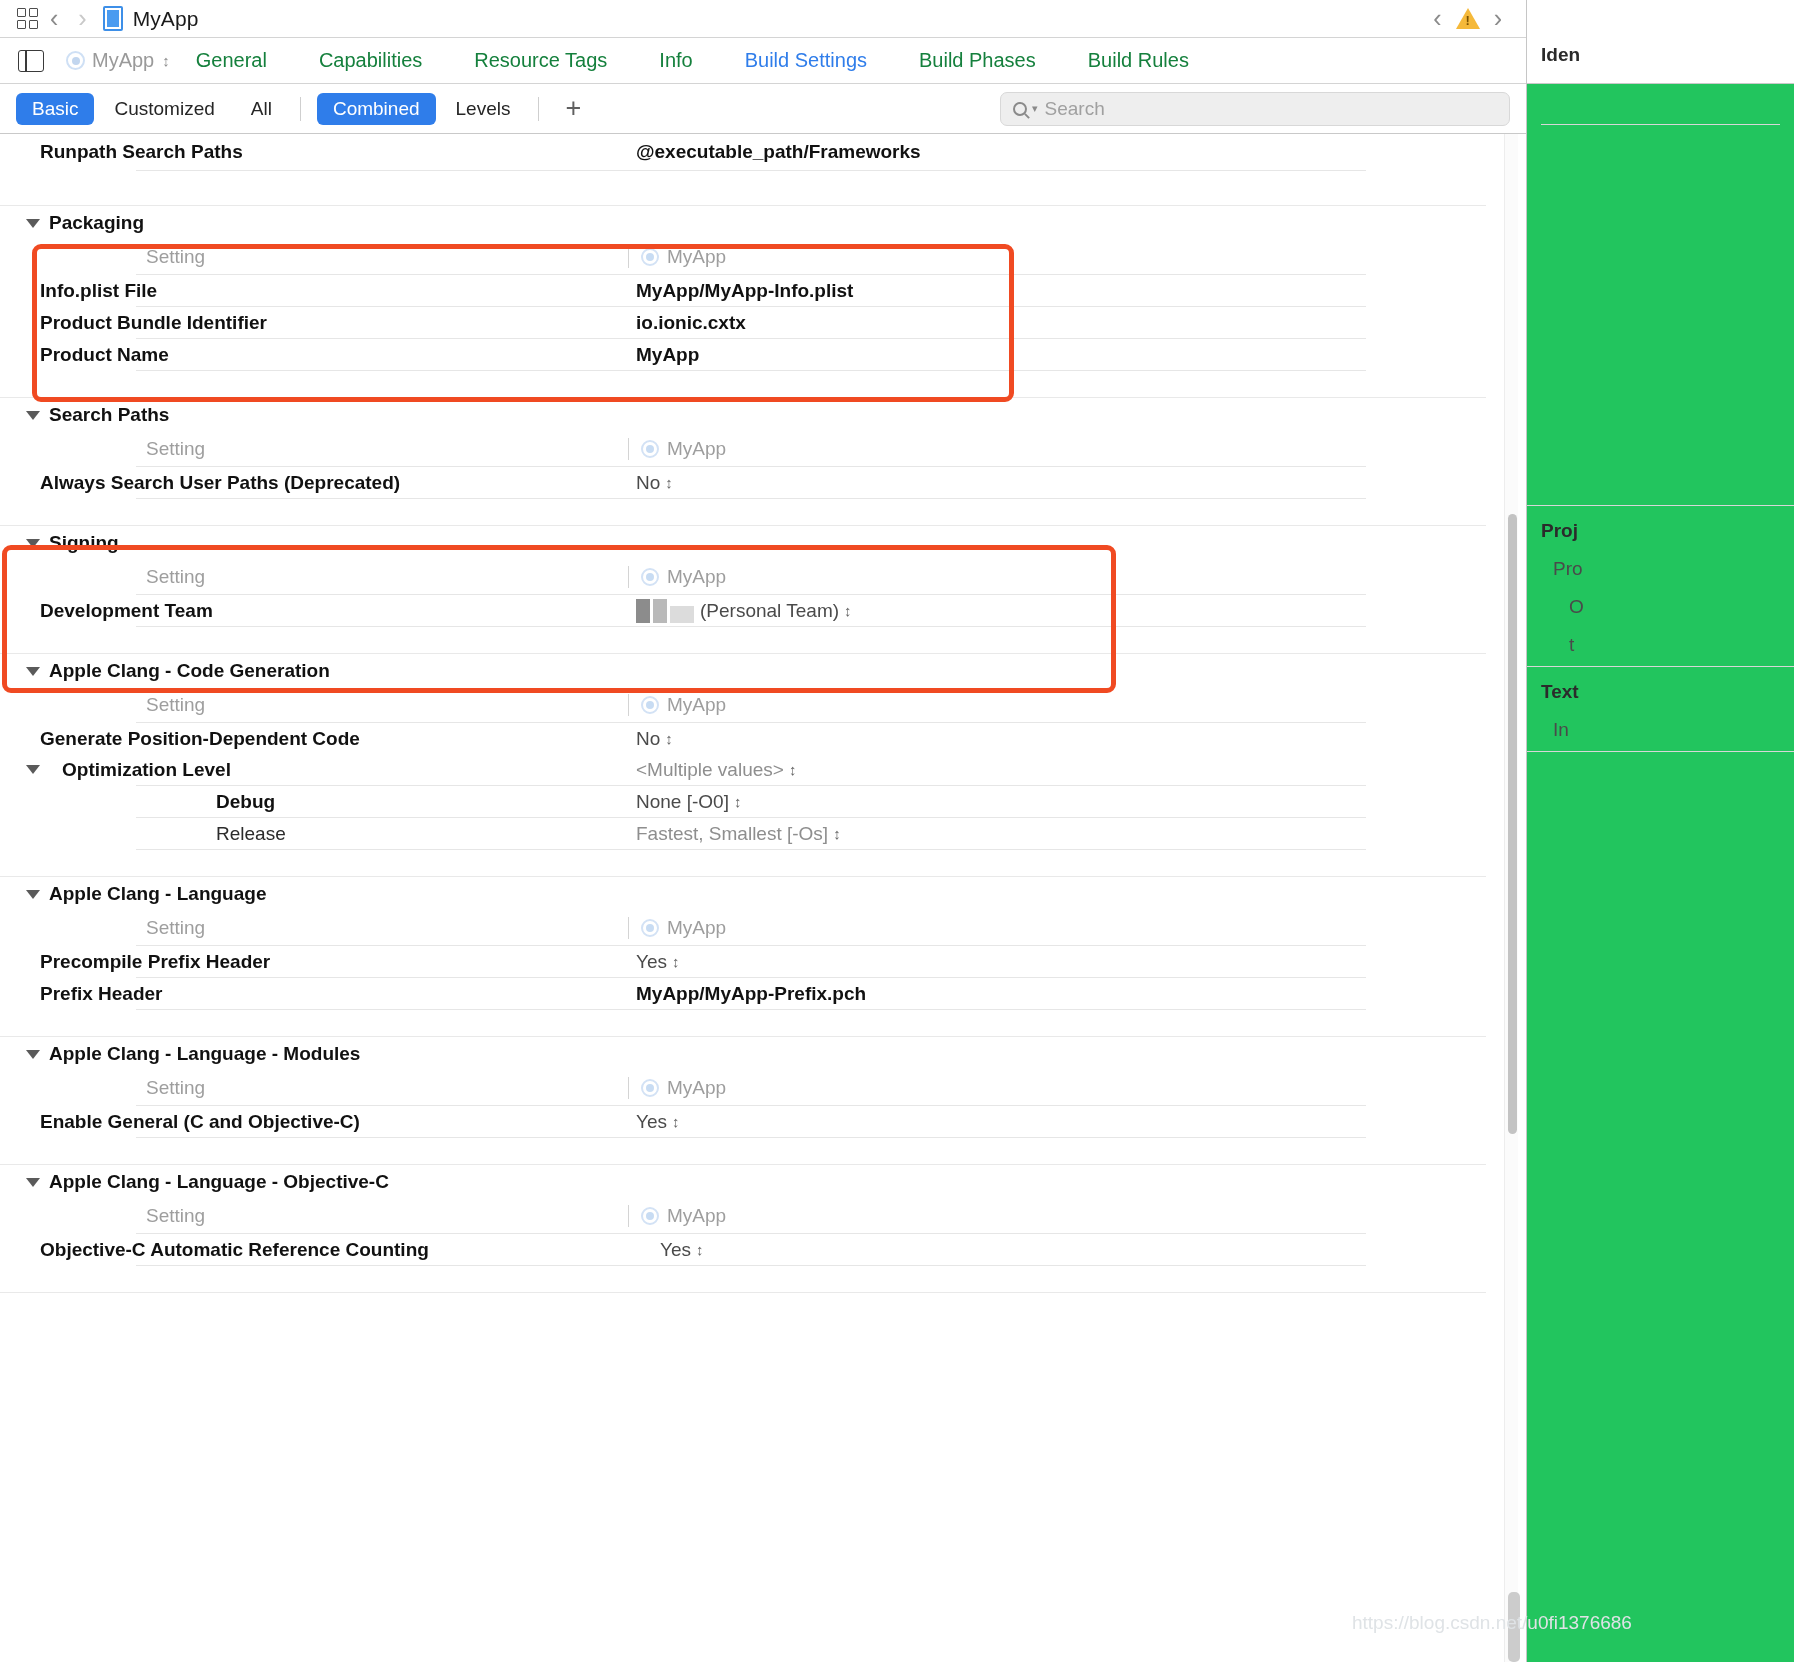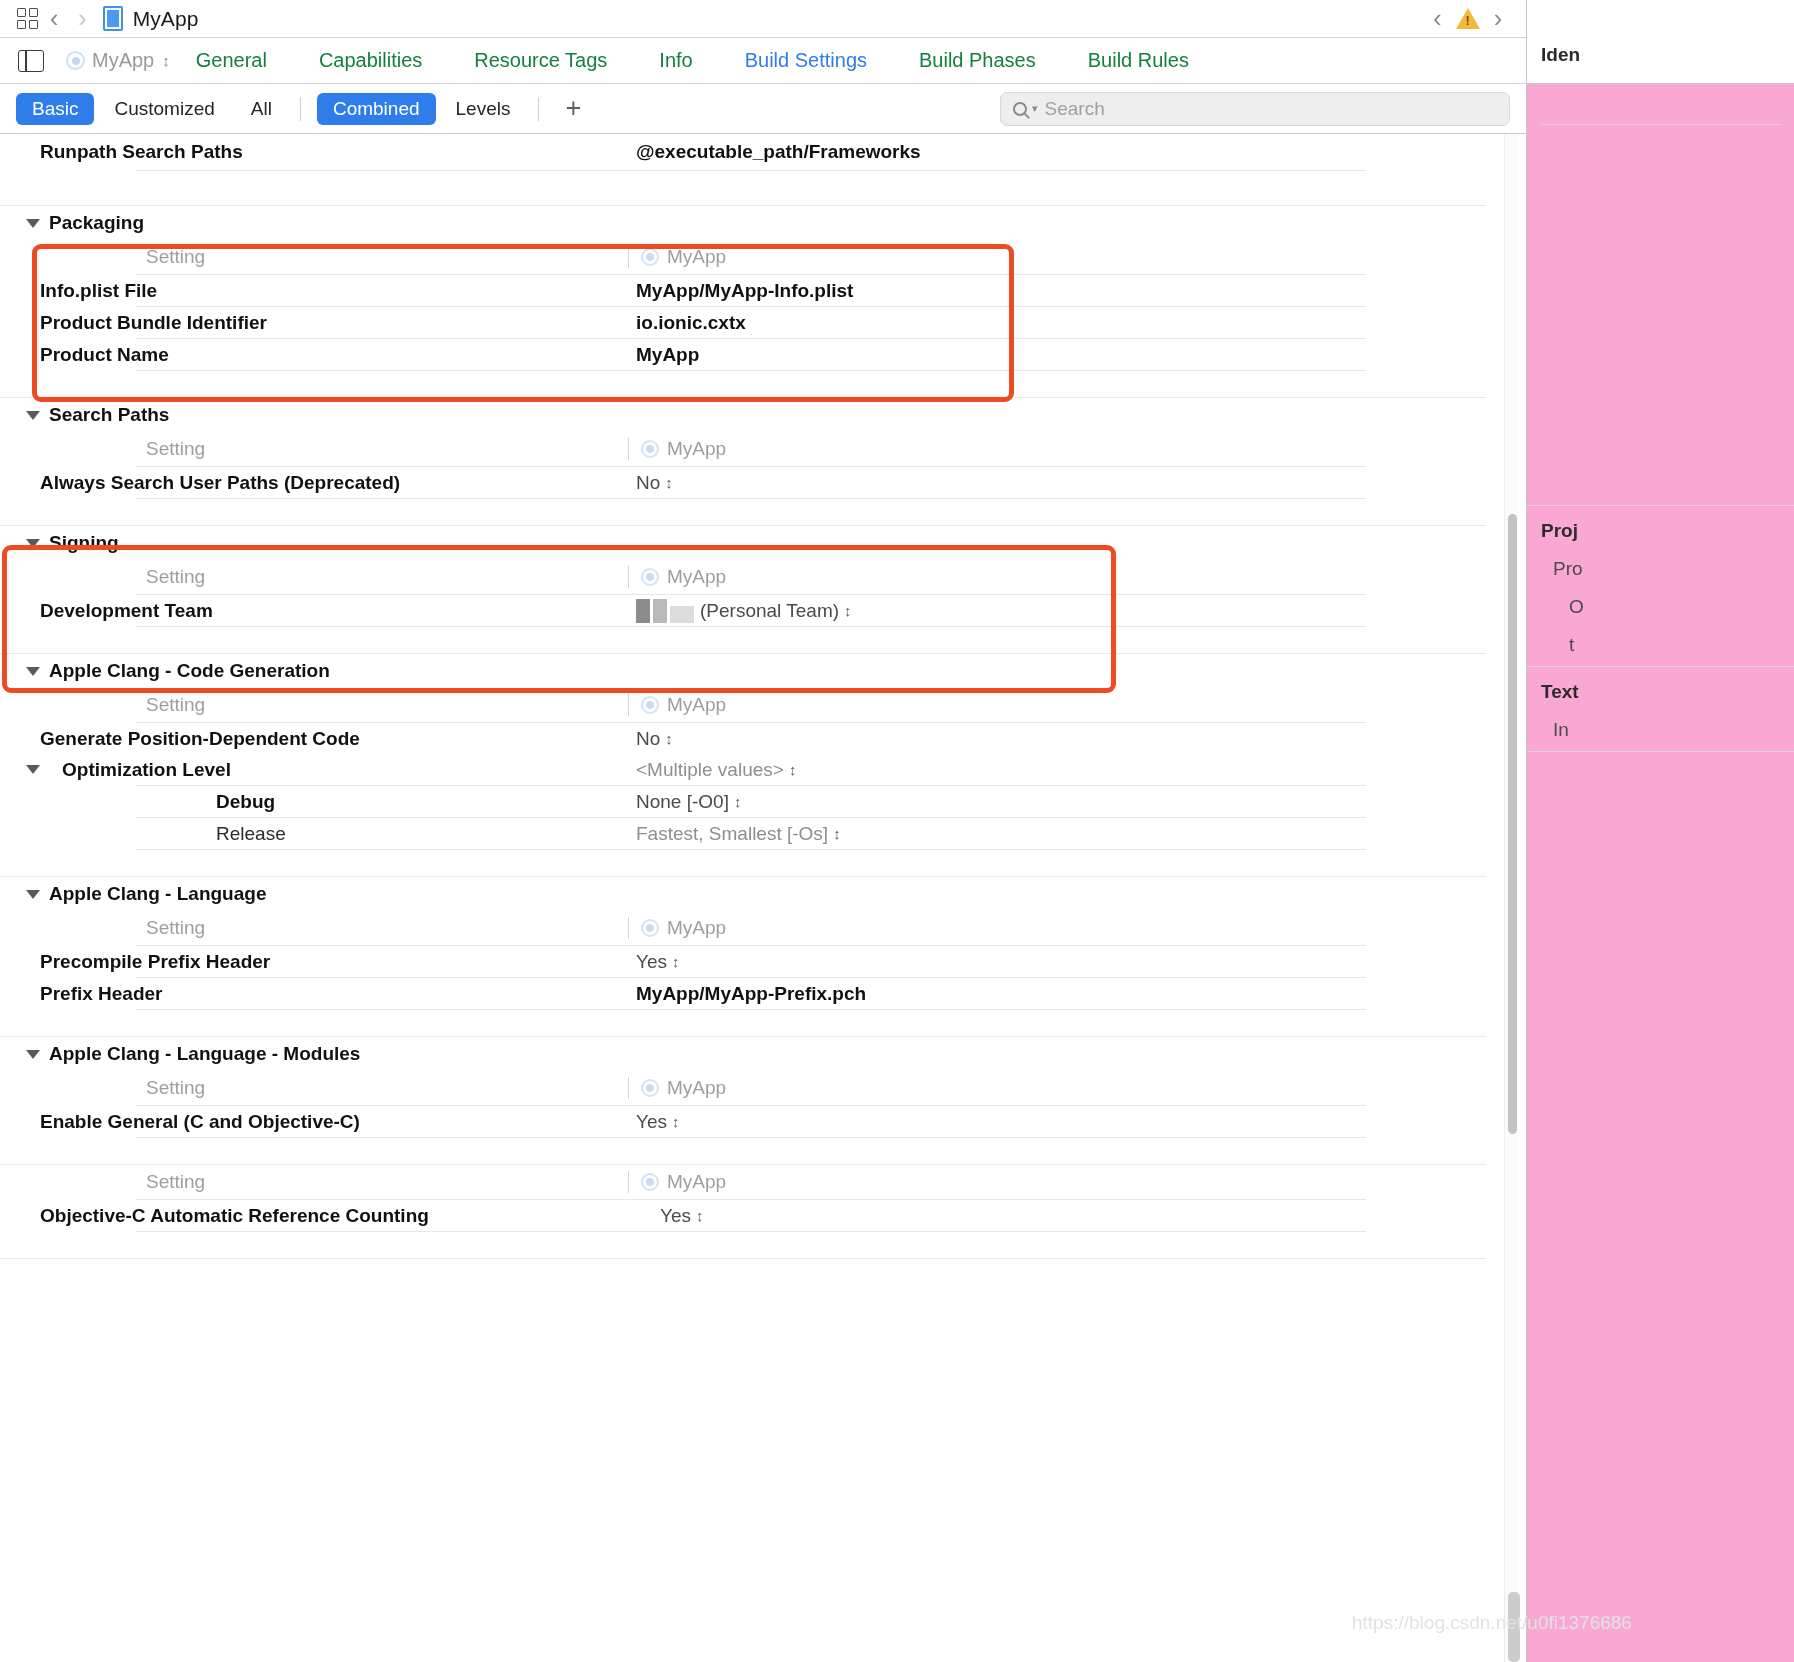--- a/index.html
+++ b/index.html
@@ -146,21 +146,21 @@
   .redact b.t { background:#dcdcdc; width:24px; height:17px; align-self:flex-end; }
 
   
   .annot {
     position:absolute; border:5px solid #f04a22; border-radius:9px; pointer-events:none; z-index:5;
   }
 
   
   .inspector {
     position:absolute; left:1526px; top:0; width:268px; height:1662px;
-    background:#f9a8d4; border-left:1px solid #c6c6c6;
+    background:#22c55e; border-left:1px solid #c6c6c6;
   }
   .insp-top { height:84px; background:#ffffff; border-bottom:1px solid #c9c9c9;
     position:relative; }
   .insp-top .lbl { position:absolute; left:14px; top:44px; font-size:19px; font-weight:bold; color:#2b2b2b;}
   .insp-sep { height:1px; background:#d7d7d7; margin:0 14px; }
   .insp-block { padding:14px 14px 10px 14px; }
   .insp-h { font-size:19px; font-weight:bold; color:#2b2b2b; }
   .insp-r { font-size:19px; color:#4a4a4a; margin-top:16px; padding-left:12px;}
   .insp-r.i2 { padding-left:28px; }
   .insp-divider { height:1px; background:#d7d7d7; }
@@ -448,20 +448,24 @@
         <div class="name">Enable General (C and Objective-C)</div>
         <div class="val semi">
           <span>Yes</span>
           <span class="stepper">↕</span>
         </div>
       </div>
       <div class="rule"></div>
       <div class="spacer26"></div>
       <div class="rule full"></div>
 
+      <div class="grp-title">
+        <span class="tri"></span>
+        <span>Apple Clang - Language - Objective-C</span>
+      </div>
       <div class="hdr-row">
         <div class="hname">Setting</div>
         <div class="hval">
           <span class="hdr-divider"></span>
           <span class="hdr-ring">
               <i></i>
             </span>
           <span class="hdr-target">MyApp</span>
         </div>
       </div>

